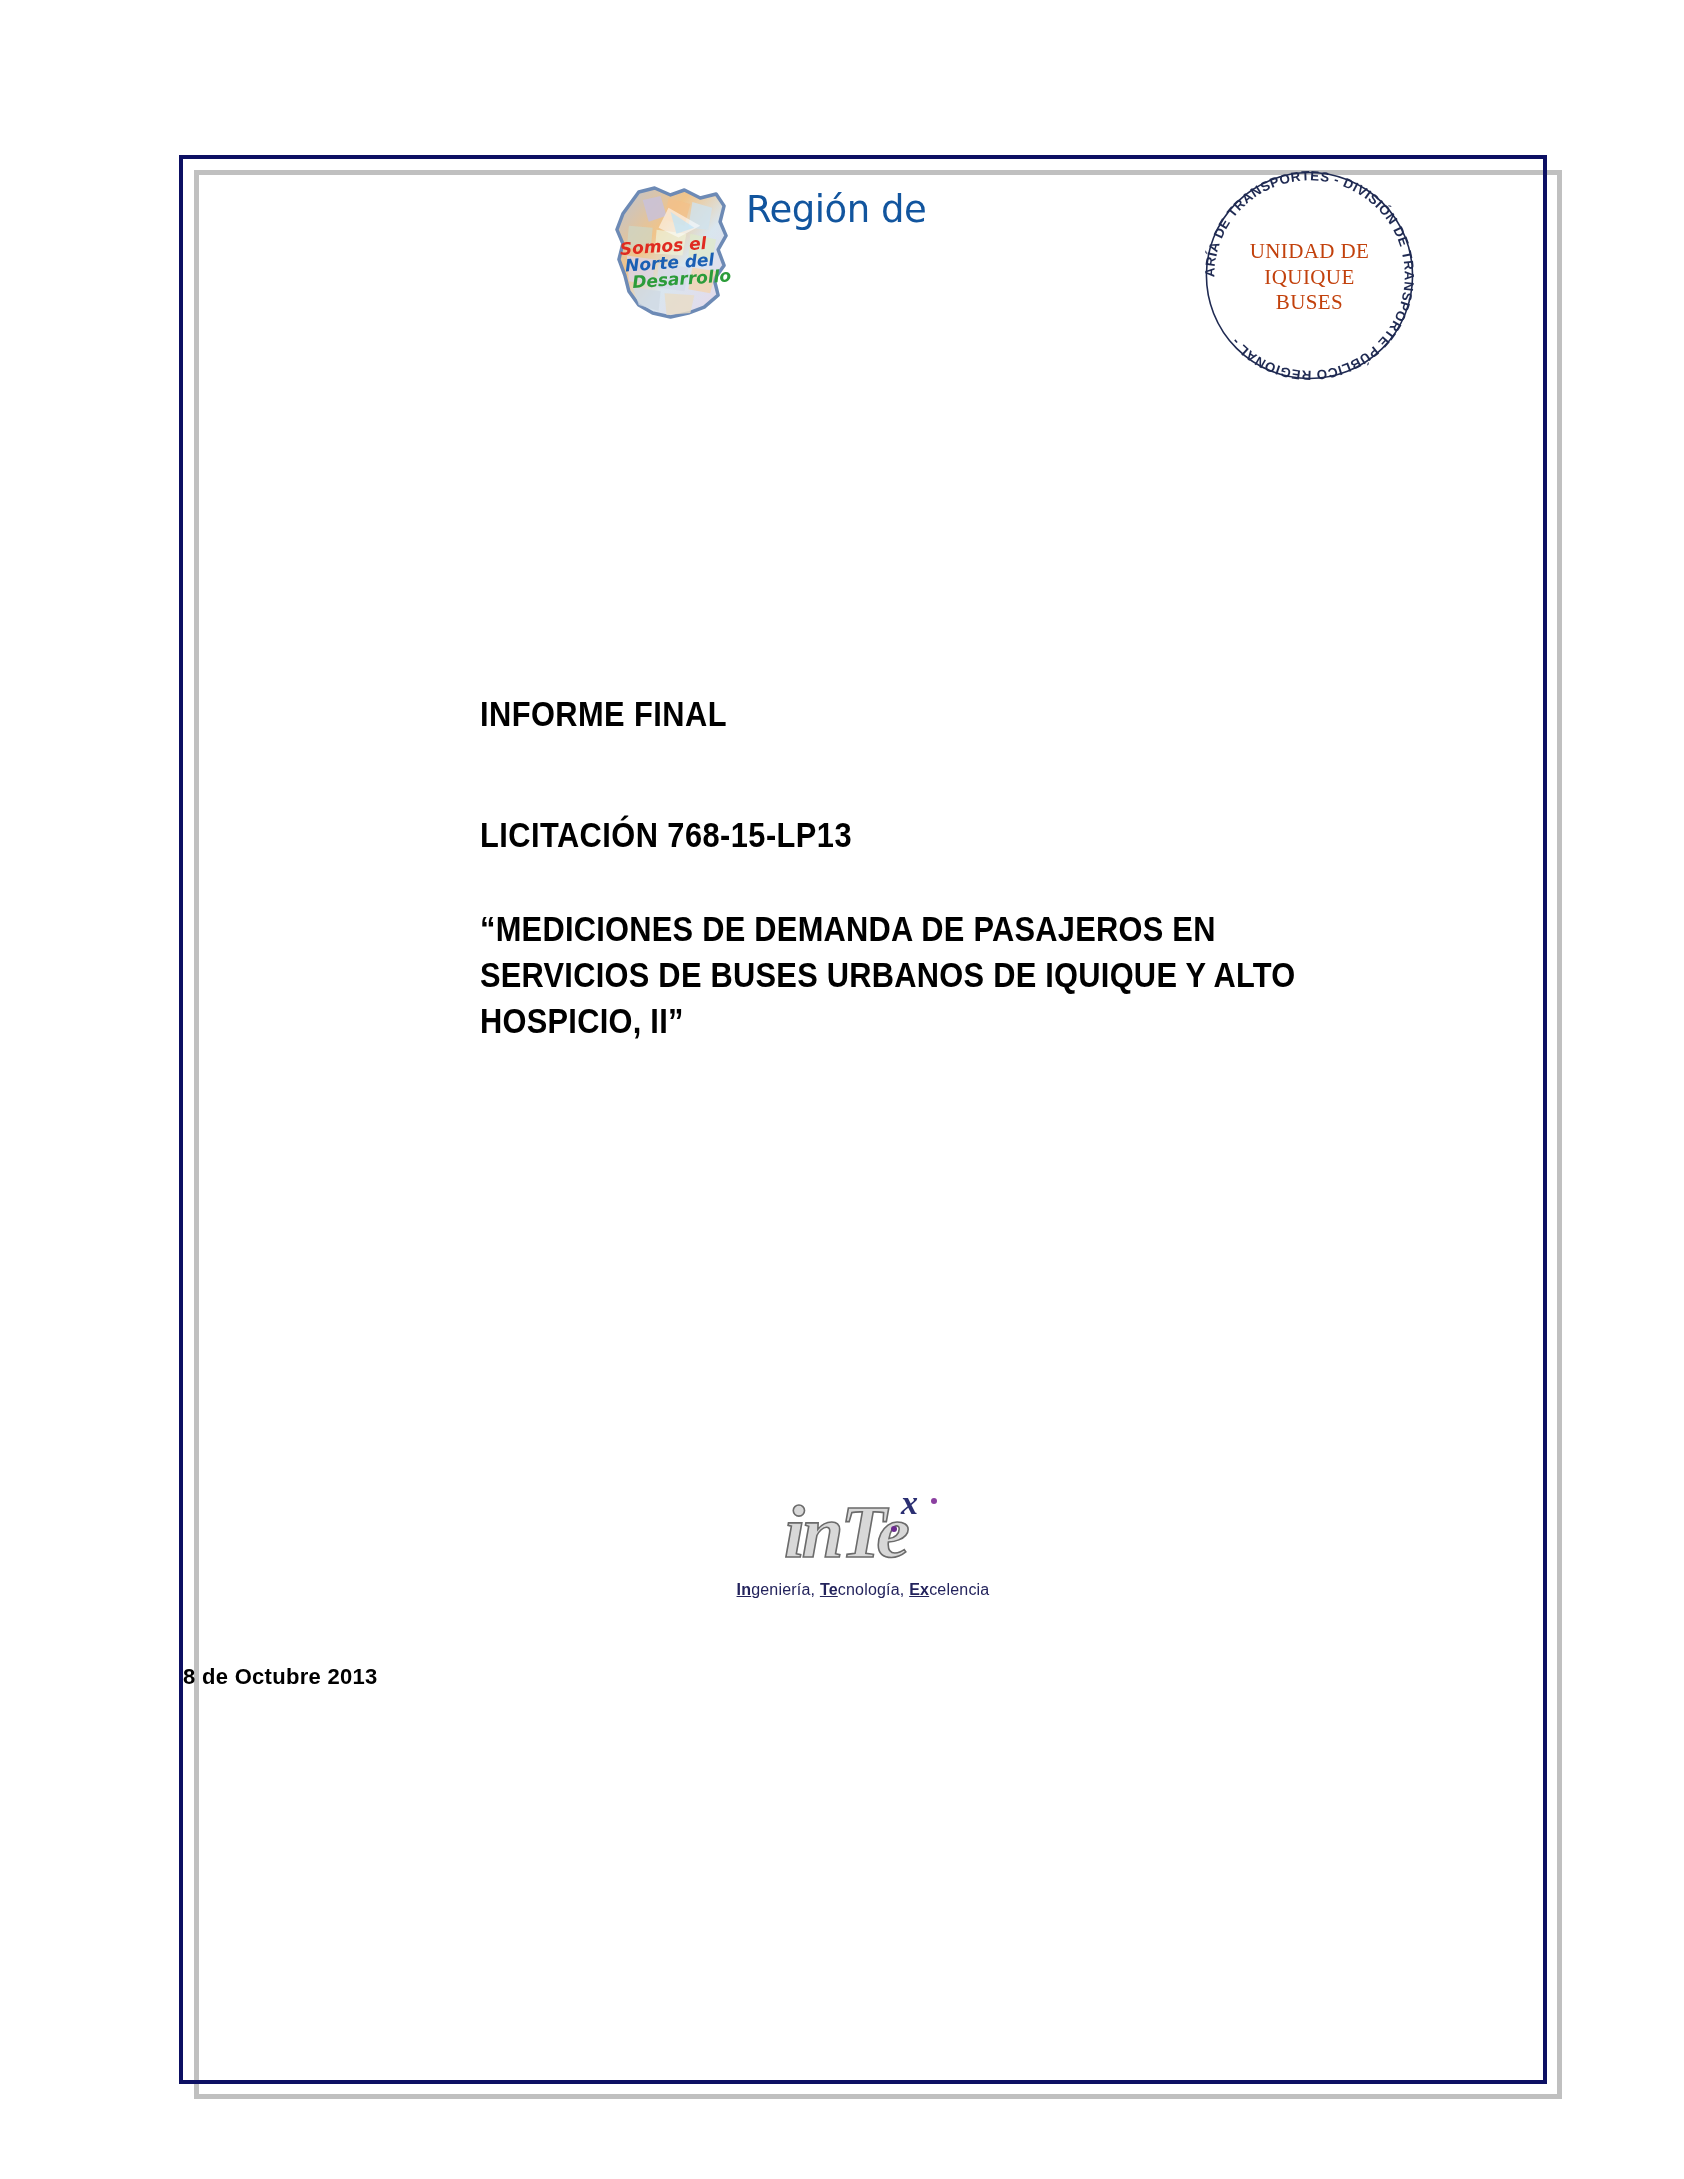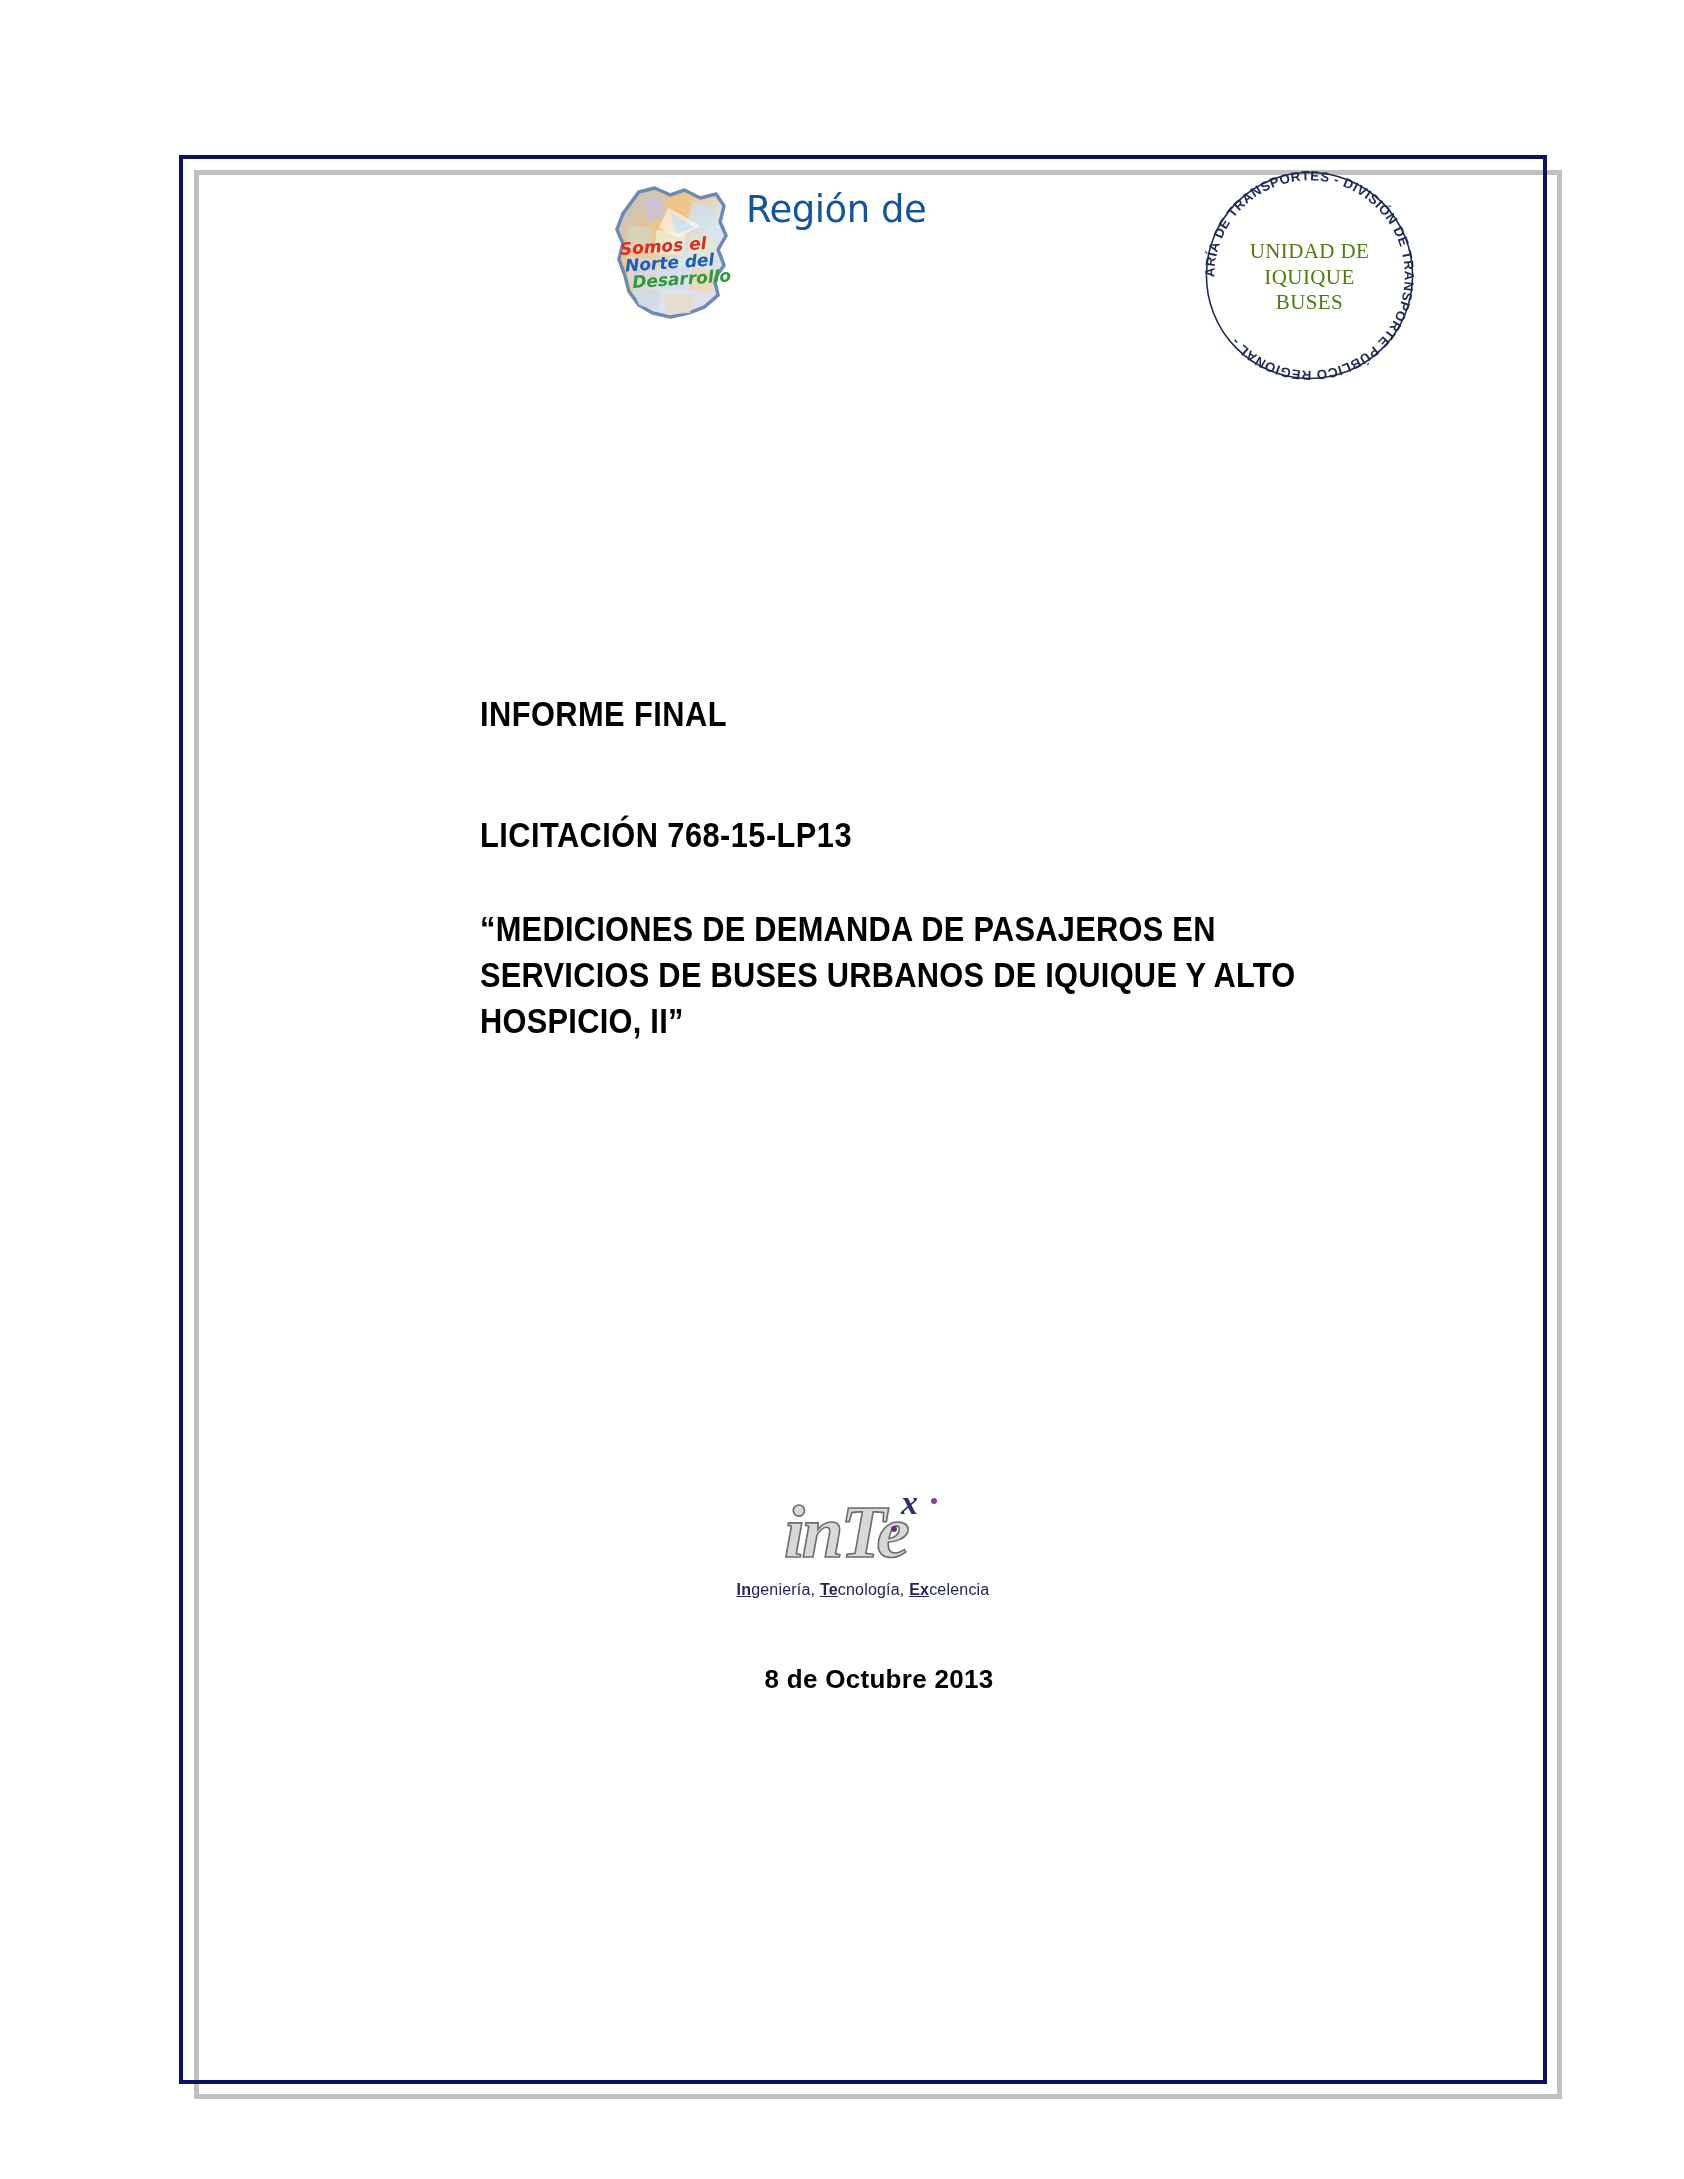--- a/index.html
+++ b/index.html
@@ -142,21 +142,21 @@
     height: 223px;
   }
   .stamp-center {
     position: absolute;
     left: 0;
     top: 75px;
     width: 223px;
     text-align: center;
     font-family: "Liberation Serif", serif;
     font-size: 21px;
-    color: #4d7c0f;
+    color: #c2410c;
     line-height: 1.22;
     letter-spacing: 0.4px;
   }
 
   
   .title-block {
     position: absolute;
     left: 297px;
     top: 535px;
     width: 832px;
@@ -249,27 +249,27 @@
     letter-spacing: 0.2px;
   }
   .itex-tagline b {
     font-weight: bold;
     text-decoration: underline;
   }
 
   
   .date-block {
     position: absolute;
-    left: 16px;
+    left: 0;
     top: 1505px;
     width: 100%;
-    text-align: center;
+    text-align: left;
     font-family: "Liberation Sans Narrow", "Liberation Sans", sans-serif;
     font-weight: bold;
-    font-size: 26px;
+    font-size: 22px;
     color: #000000;
     letter-spacing: 0.3px;
   }
 </style>
 </head>
 <body>
 
 <div class="page-frame">
   <div class="border-gray"></div>
   <div class="border-navy"></div>

